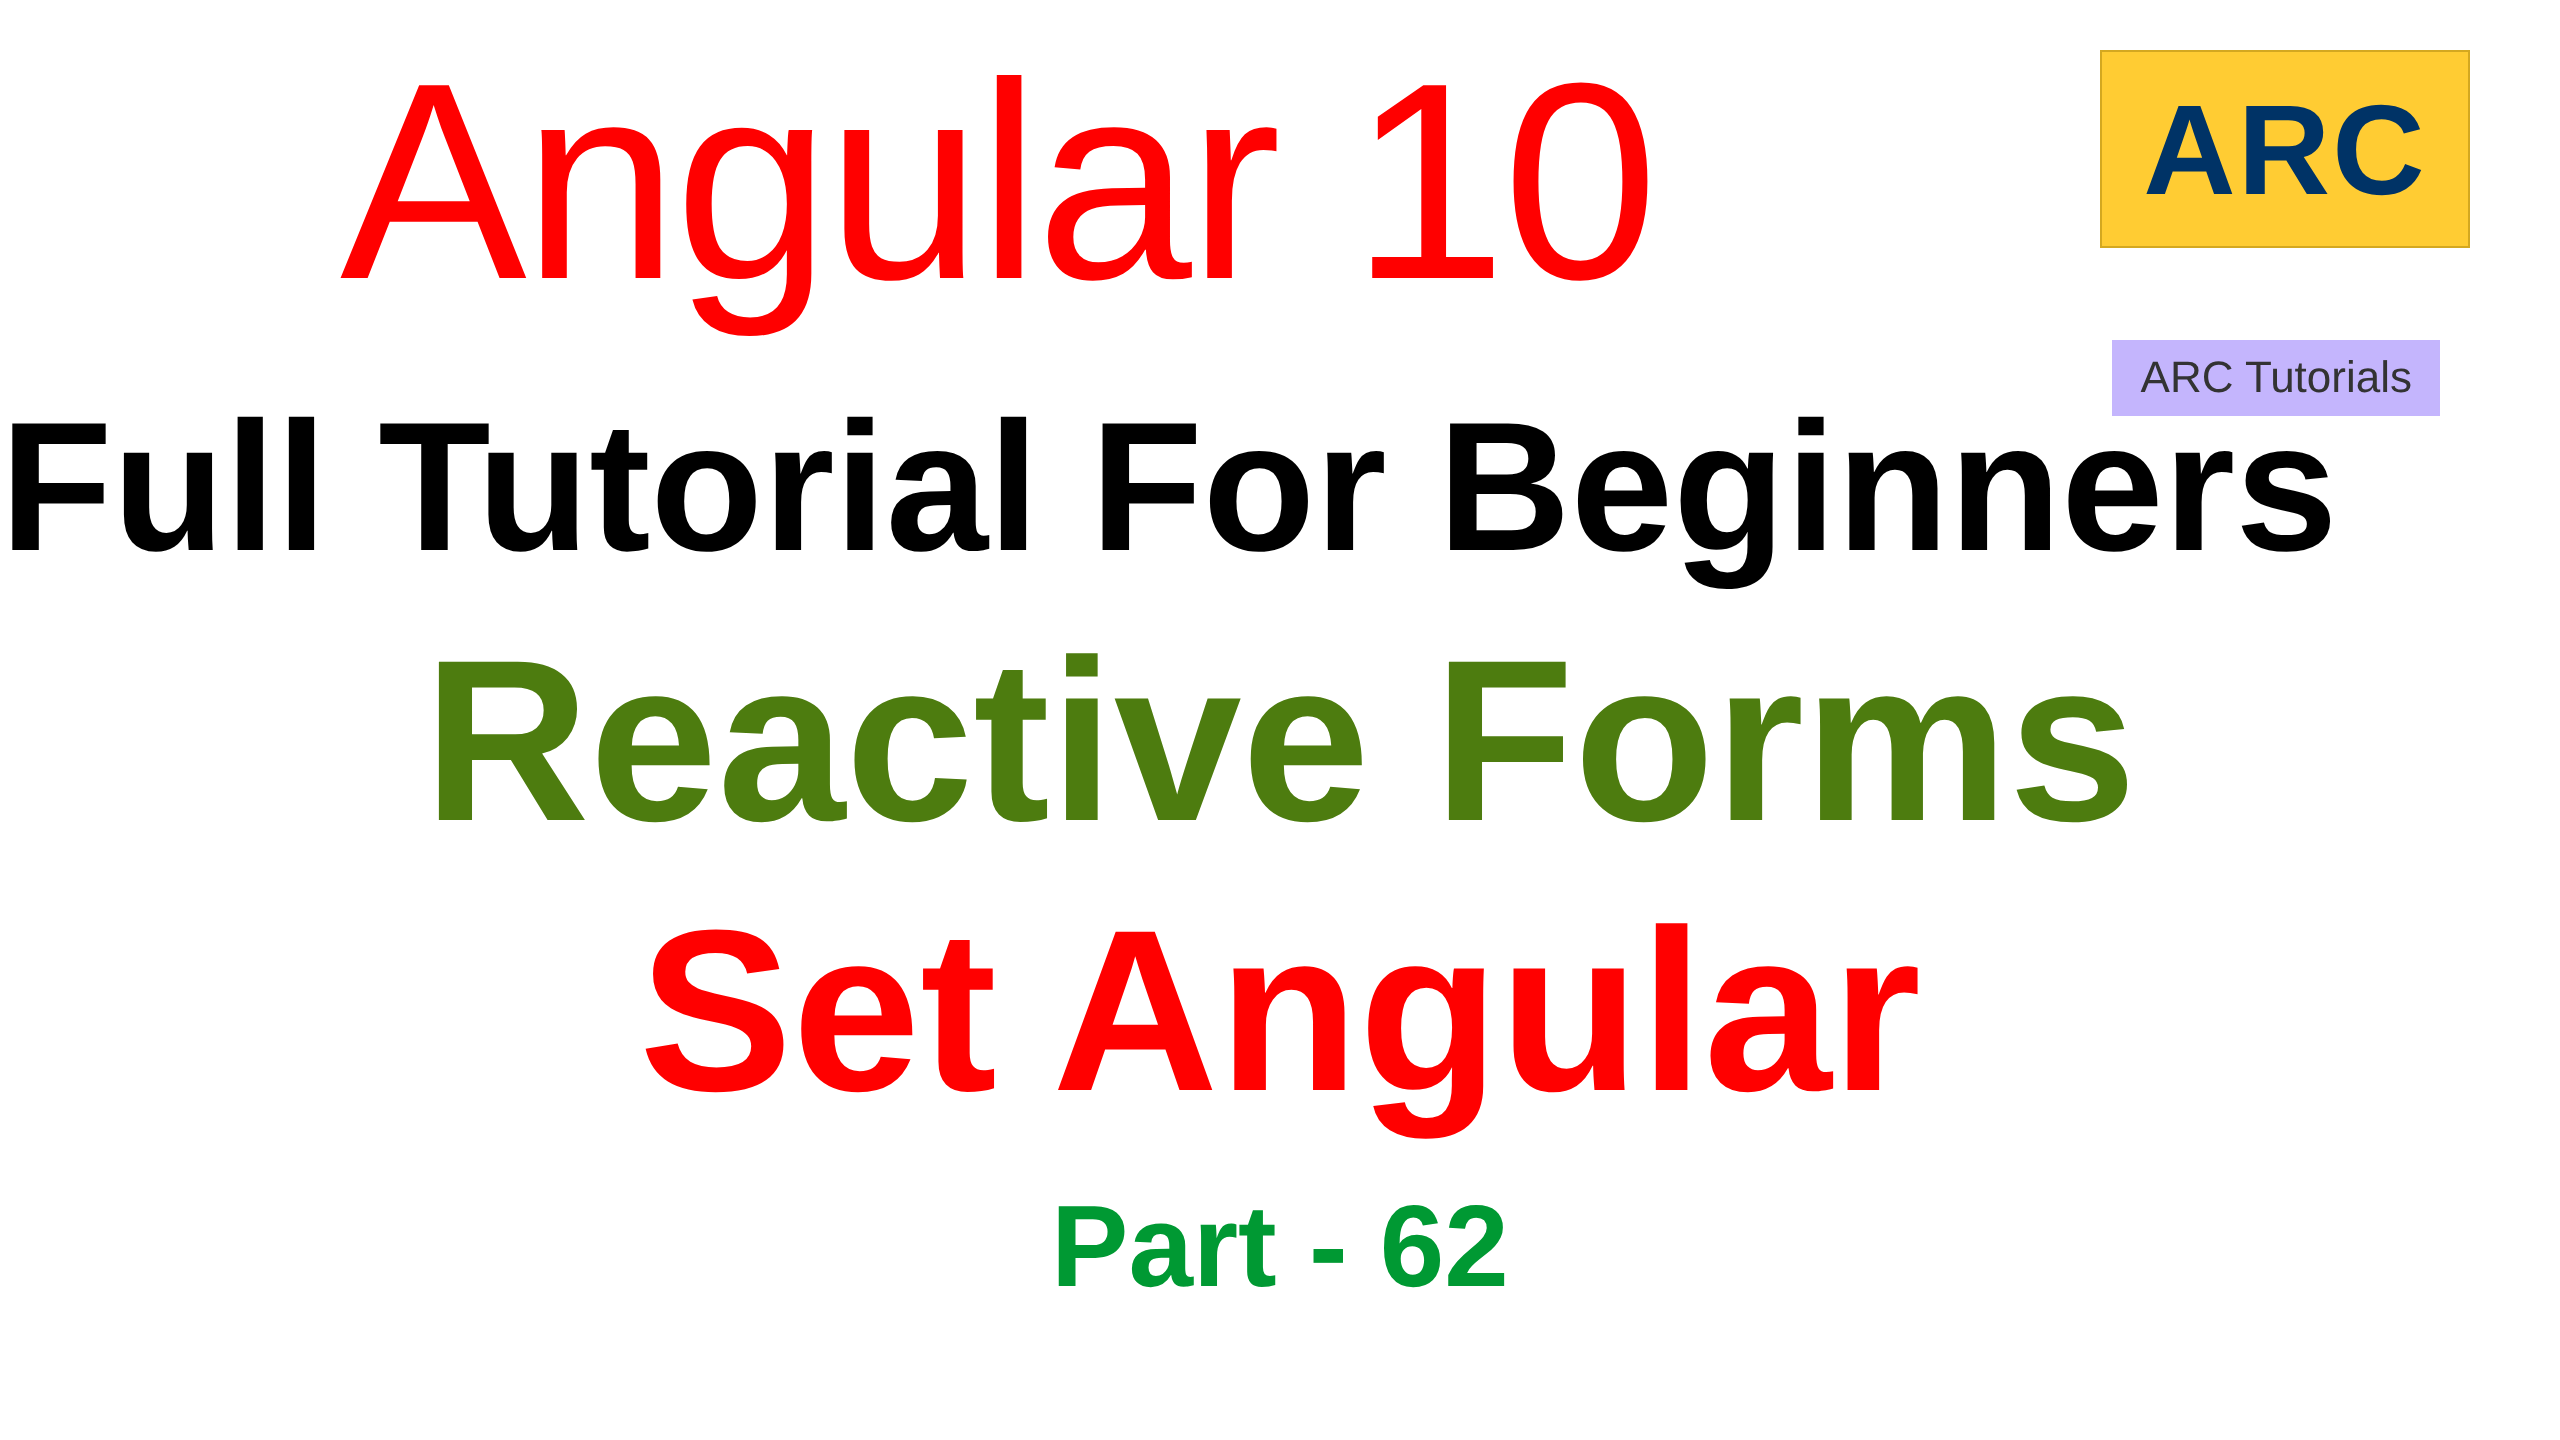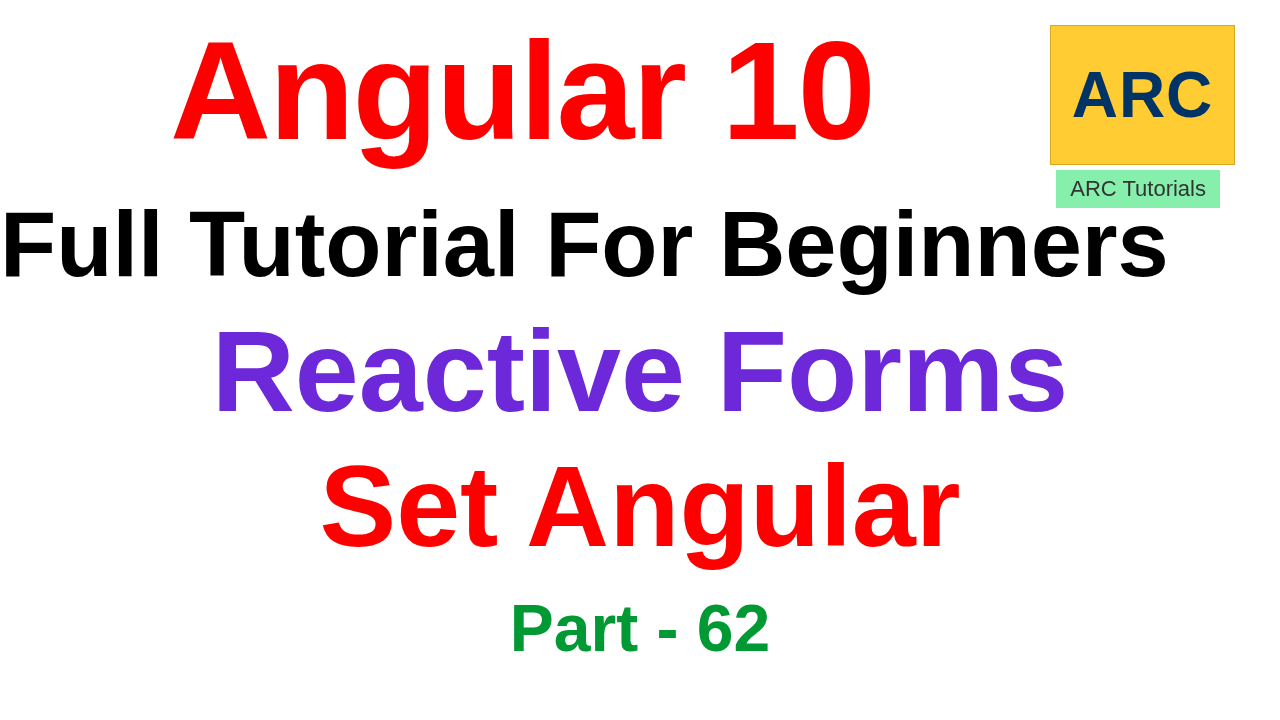--- a/index.html
+++ b/index.html
@@ -9,30 +9,30 @@
       background: #ffffff;
       font-family: Arial, Helvetica, sans-serif;
       position: relative;
       overflow: hidden;
     }
     .title-main {
       position: absolute;
       top: 10px;
       left: 170px;
       font-size: 140px;
-      font-weight: bold;
+      font-weight: normal;
       color: #ff0000;
       letter-spacing: -2px;
     }
     .logo-box {
       position: absolute;
       top: 25px;
       right: 45px;
       width: 185px;
-      height: 140px;
+      height: 99px;
       background: #ffcc33;
       border: 1px solid #d4a820;
       display: flex;
       flex-direction: column;
       align-items: center;
       justify-content: center;
       line-height: 1;
     }
     .logo-arc {
       font-size: 64px;
@@ -43,21 +43,21 @@
     .logo-tutorials {
       font-size: 30px;
       font-weight: bold;
       color: #003366;
       margin-top: -5px;
     }
     .watermark-box {
       position: absolute;
       top: 170px;
       right: 60px;
-      background: #86efac;
+      background: #c4b5fd;
       padding: 6px 14px;
       font-size: 22px;
       color: #333;
     }
     .subtitle {
       position: absolute;
       top: 192px;
       left: 0;
       width: 100%;
       text-align: left;
@@ -66,39 +66,39 @@
       color: #000000;
     }
     .topic1 {
       position: absolute;
       top: 305px;
       left: 0;
       width: 100%;
       text-align: center;
       font-size: 115px;
       font-weight: bold;
-      color: #6d28d9;
+      color: #4d7c0f;
     }
     .topic2 {
       position: absolute;
       top: 440px;
       left: 0;
       width: 100%;
       text-align: center;
       font-size: 115px;
       font-weight: bold;
       color: #ff0000;
     }
     .part {
       position: absolute;
       top: 590px;
       left: 0;
       width: 100%;
       text-align: center;
-      font-size: 66px;
+      font-size: 58px;
       font-weight: bold;
       color: #009933;
     }
   </style>
 </head>
 <body>
 
 <div class="title-main">Angular 10</div>
 
 <div class="logo-box">

